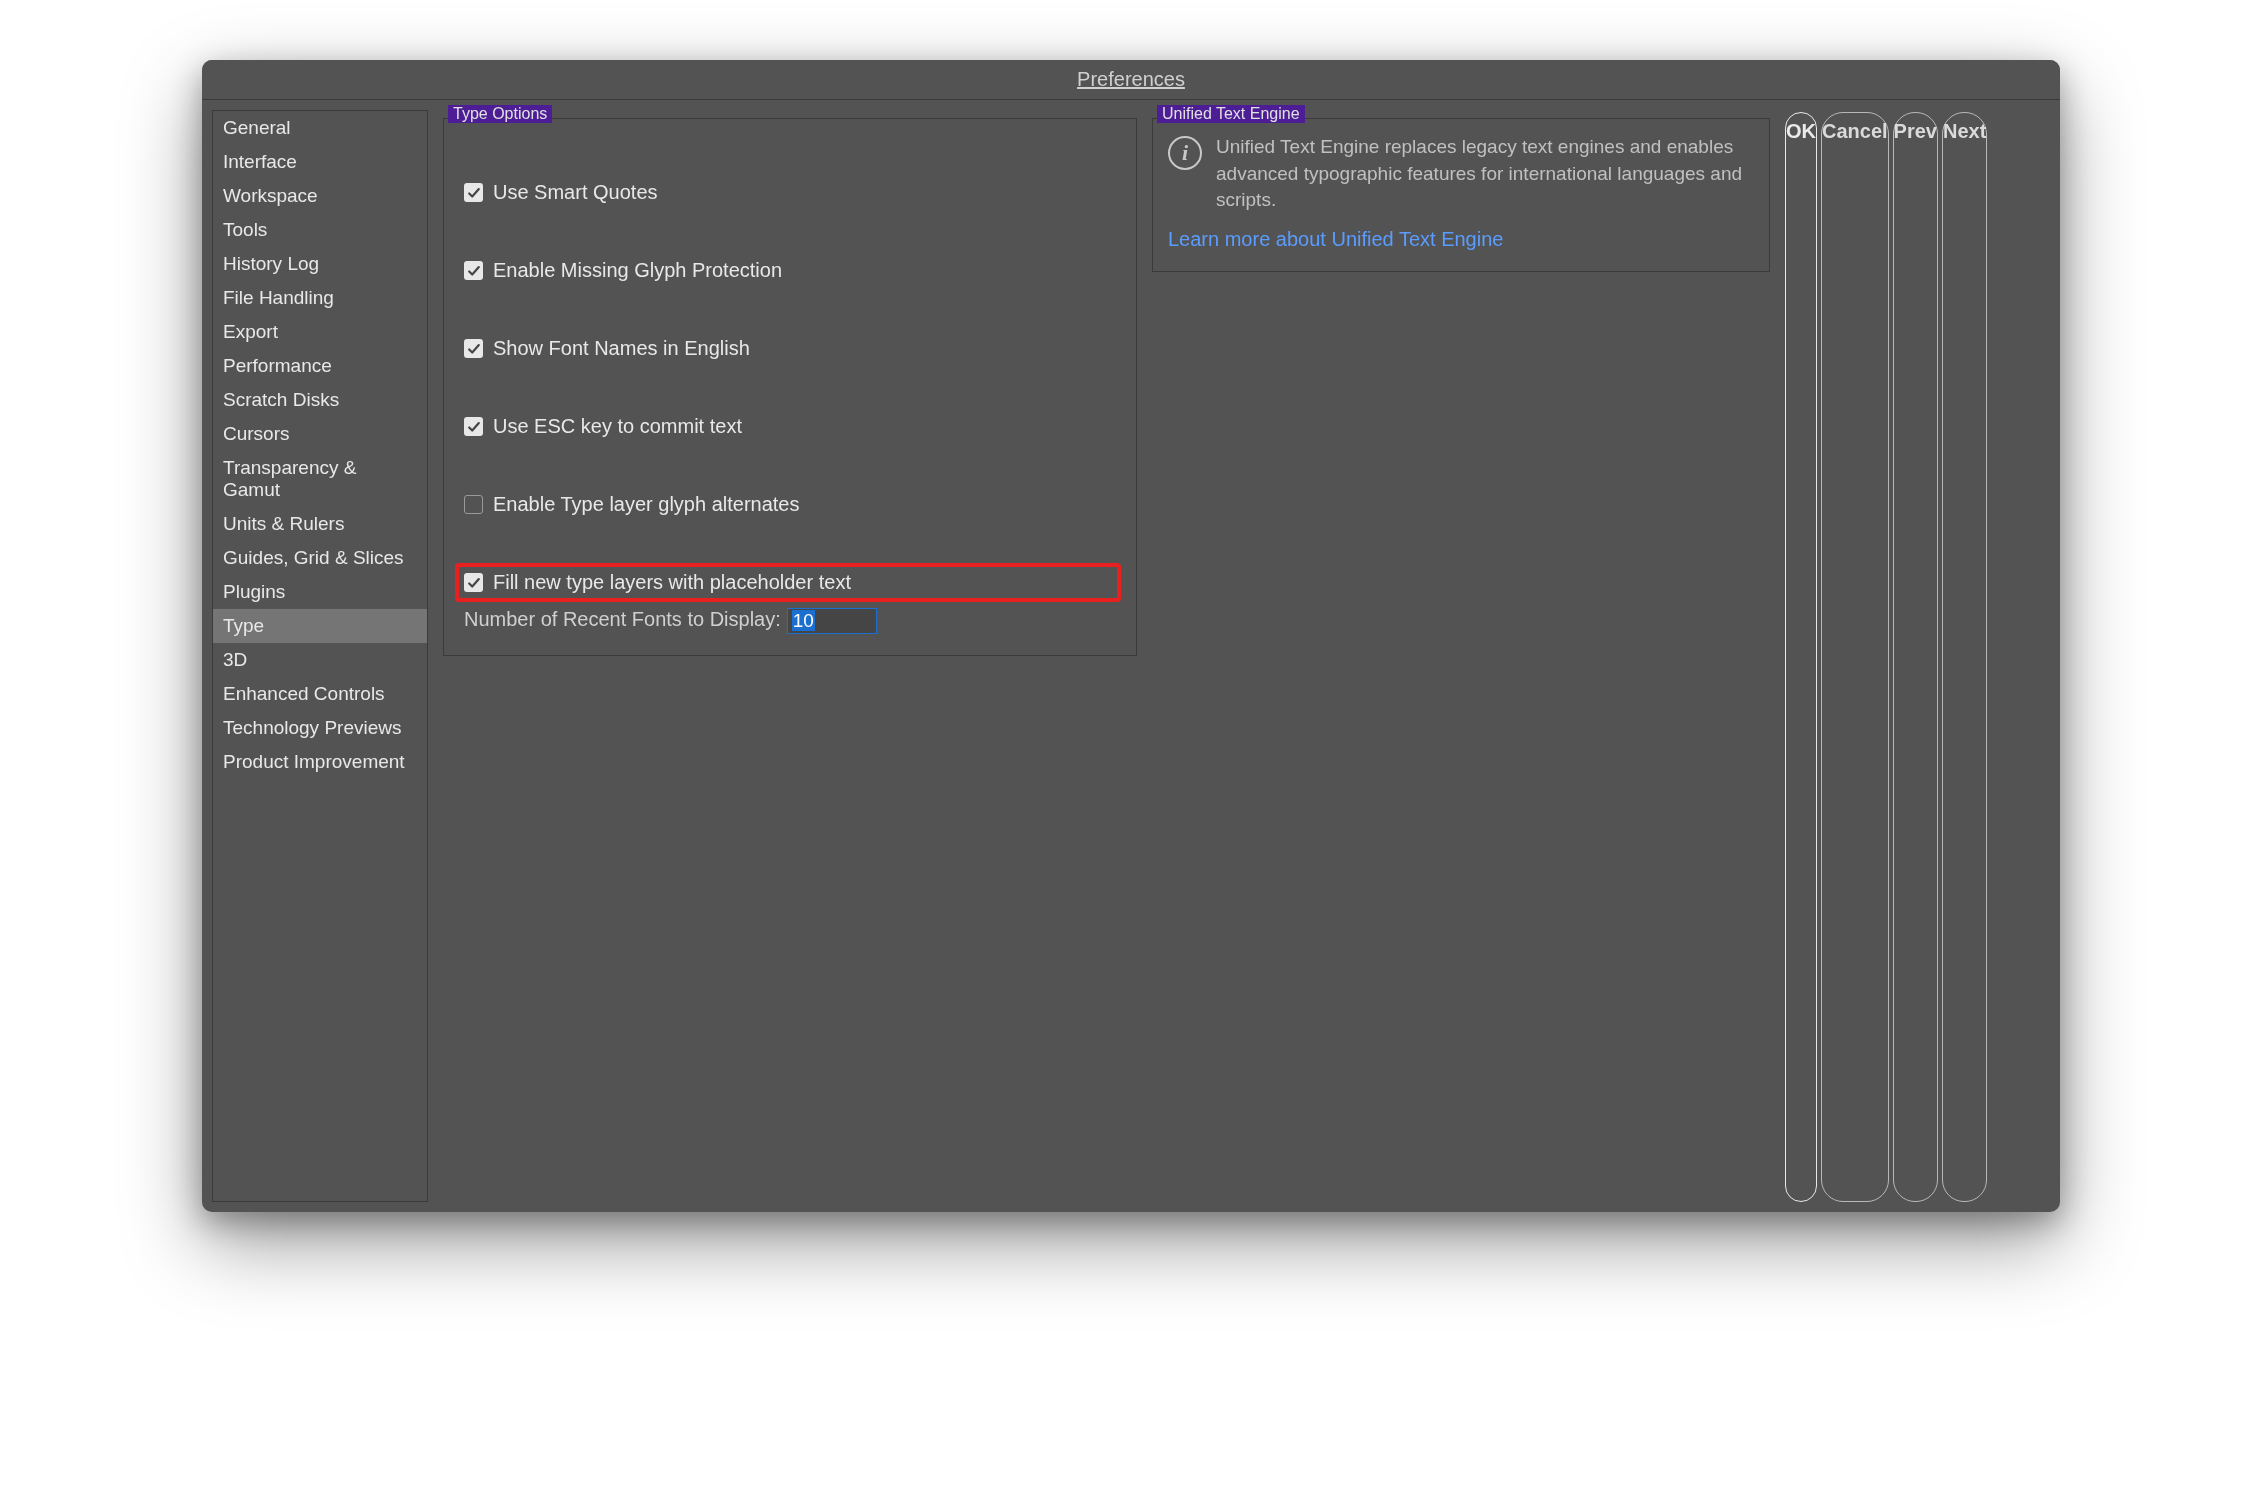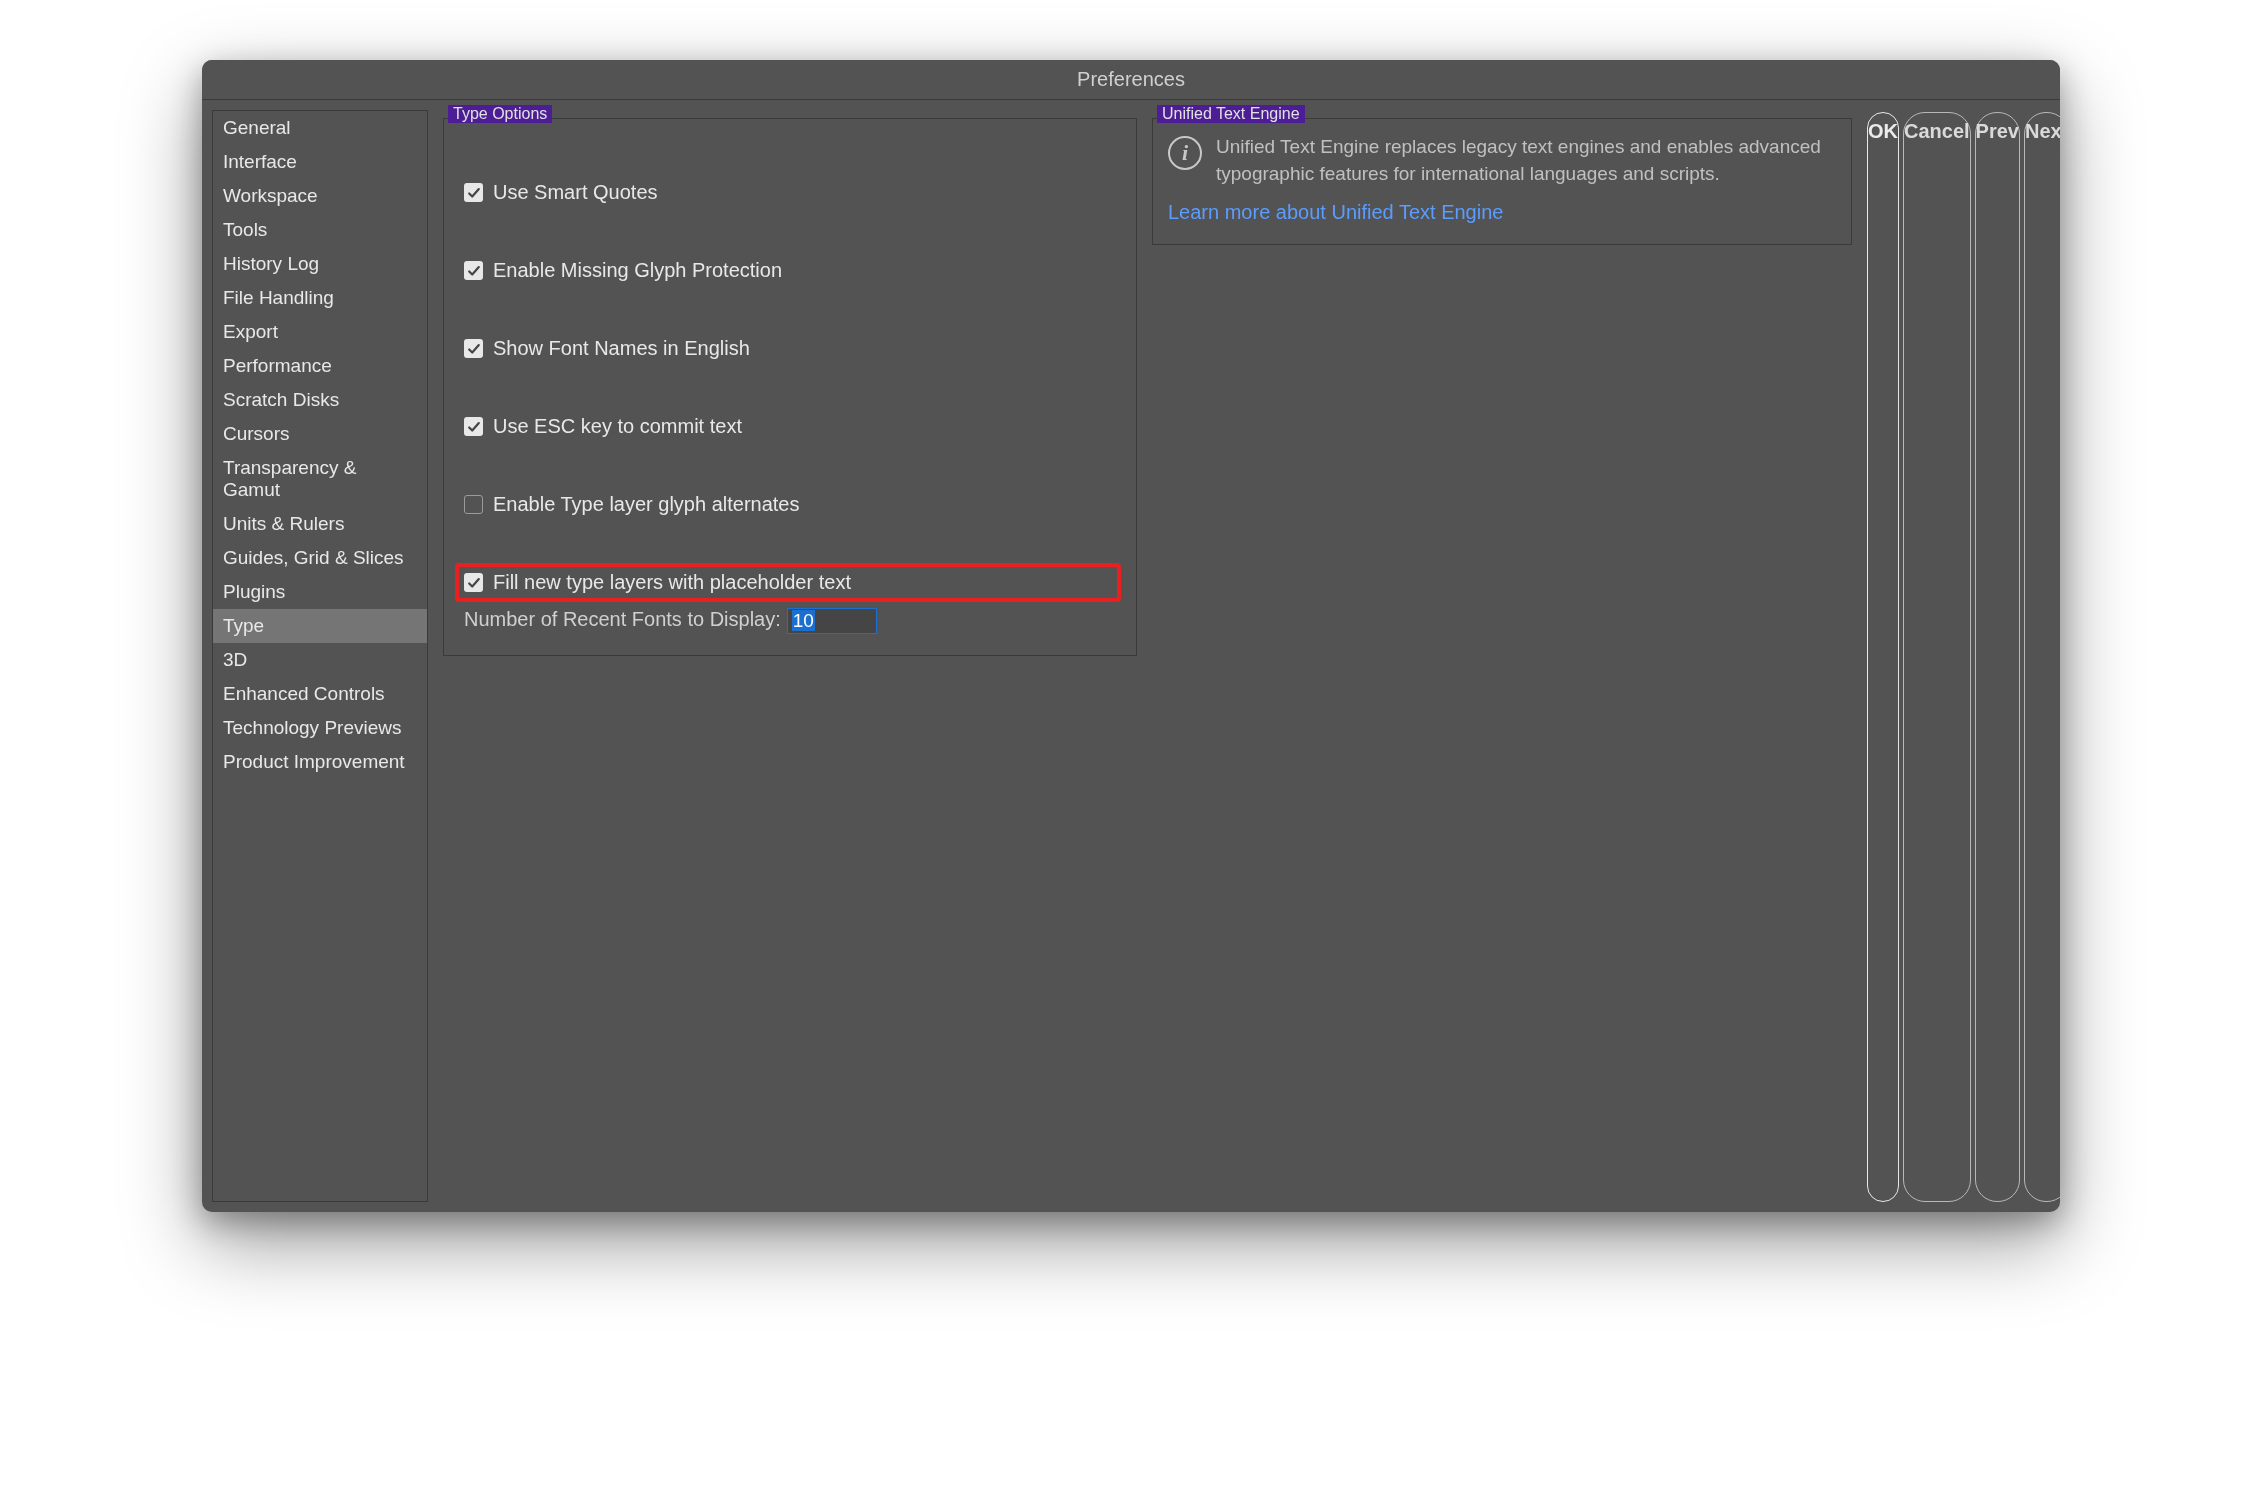--- a/index.html
+++ b/index.html
@@ -29,20 +29,21 @@
     .titlebar {
       height: 40px;
       display: flex;
       align-items: center;
       justify-content: center;
       color: #d0d0d0;
       font-size: 20px;
       font-weight: 400;
       background: #535353;
       border-bottom: 1px solid #3a3a3a;
+      text-decoration: underline;
     }
     .content {
       display: flex;
       flex-direction: row;
       height: 1112px;
     }
     .sidebar {
       width: 216px;
       background: #535353;
       border: 1px solid #3a3a3a;
@@ -137,21 +138,21 @@
       color: #fff;
       font-size: 19px;
       padding: 1px 4px;
     }
     .number-input .sel {
       background: #1b6fd0;
       color: #fff;
       padding: 0 1px;
     }
     .unified-fieldset {
-      width: 700px;
+      width: 618px;
       padding-bottom: 20px;
       align-self: flex-start;
     }
     .unified-content {
       display: flex;
       flex-direction: column;
       gap: 14px;
     }
     .unified-row {
       display: flex;

